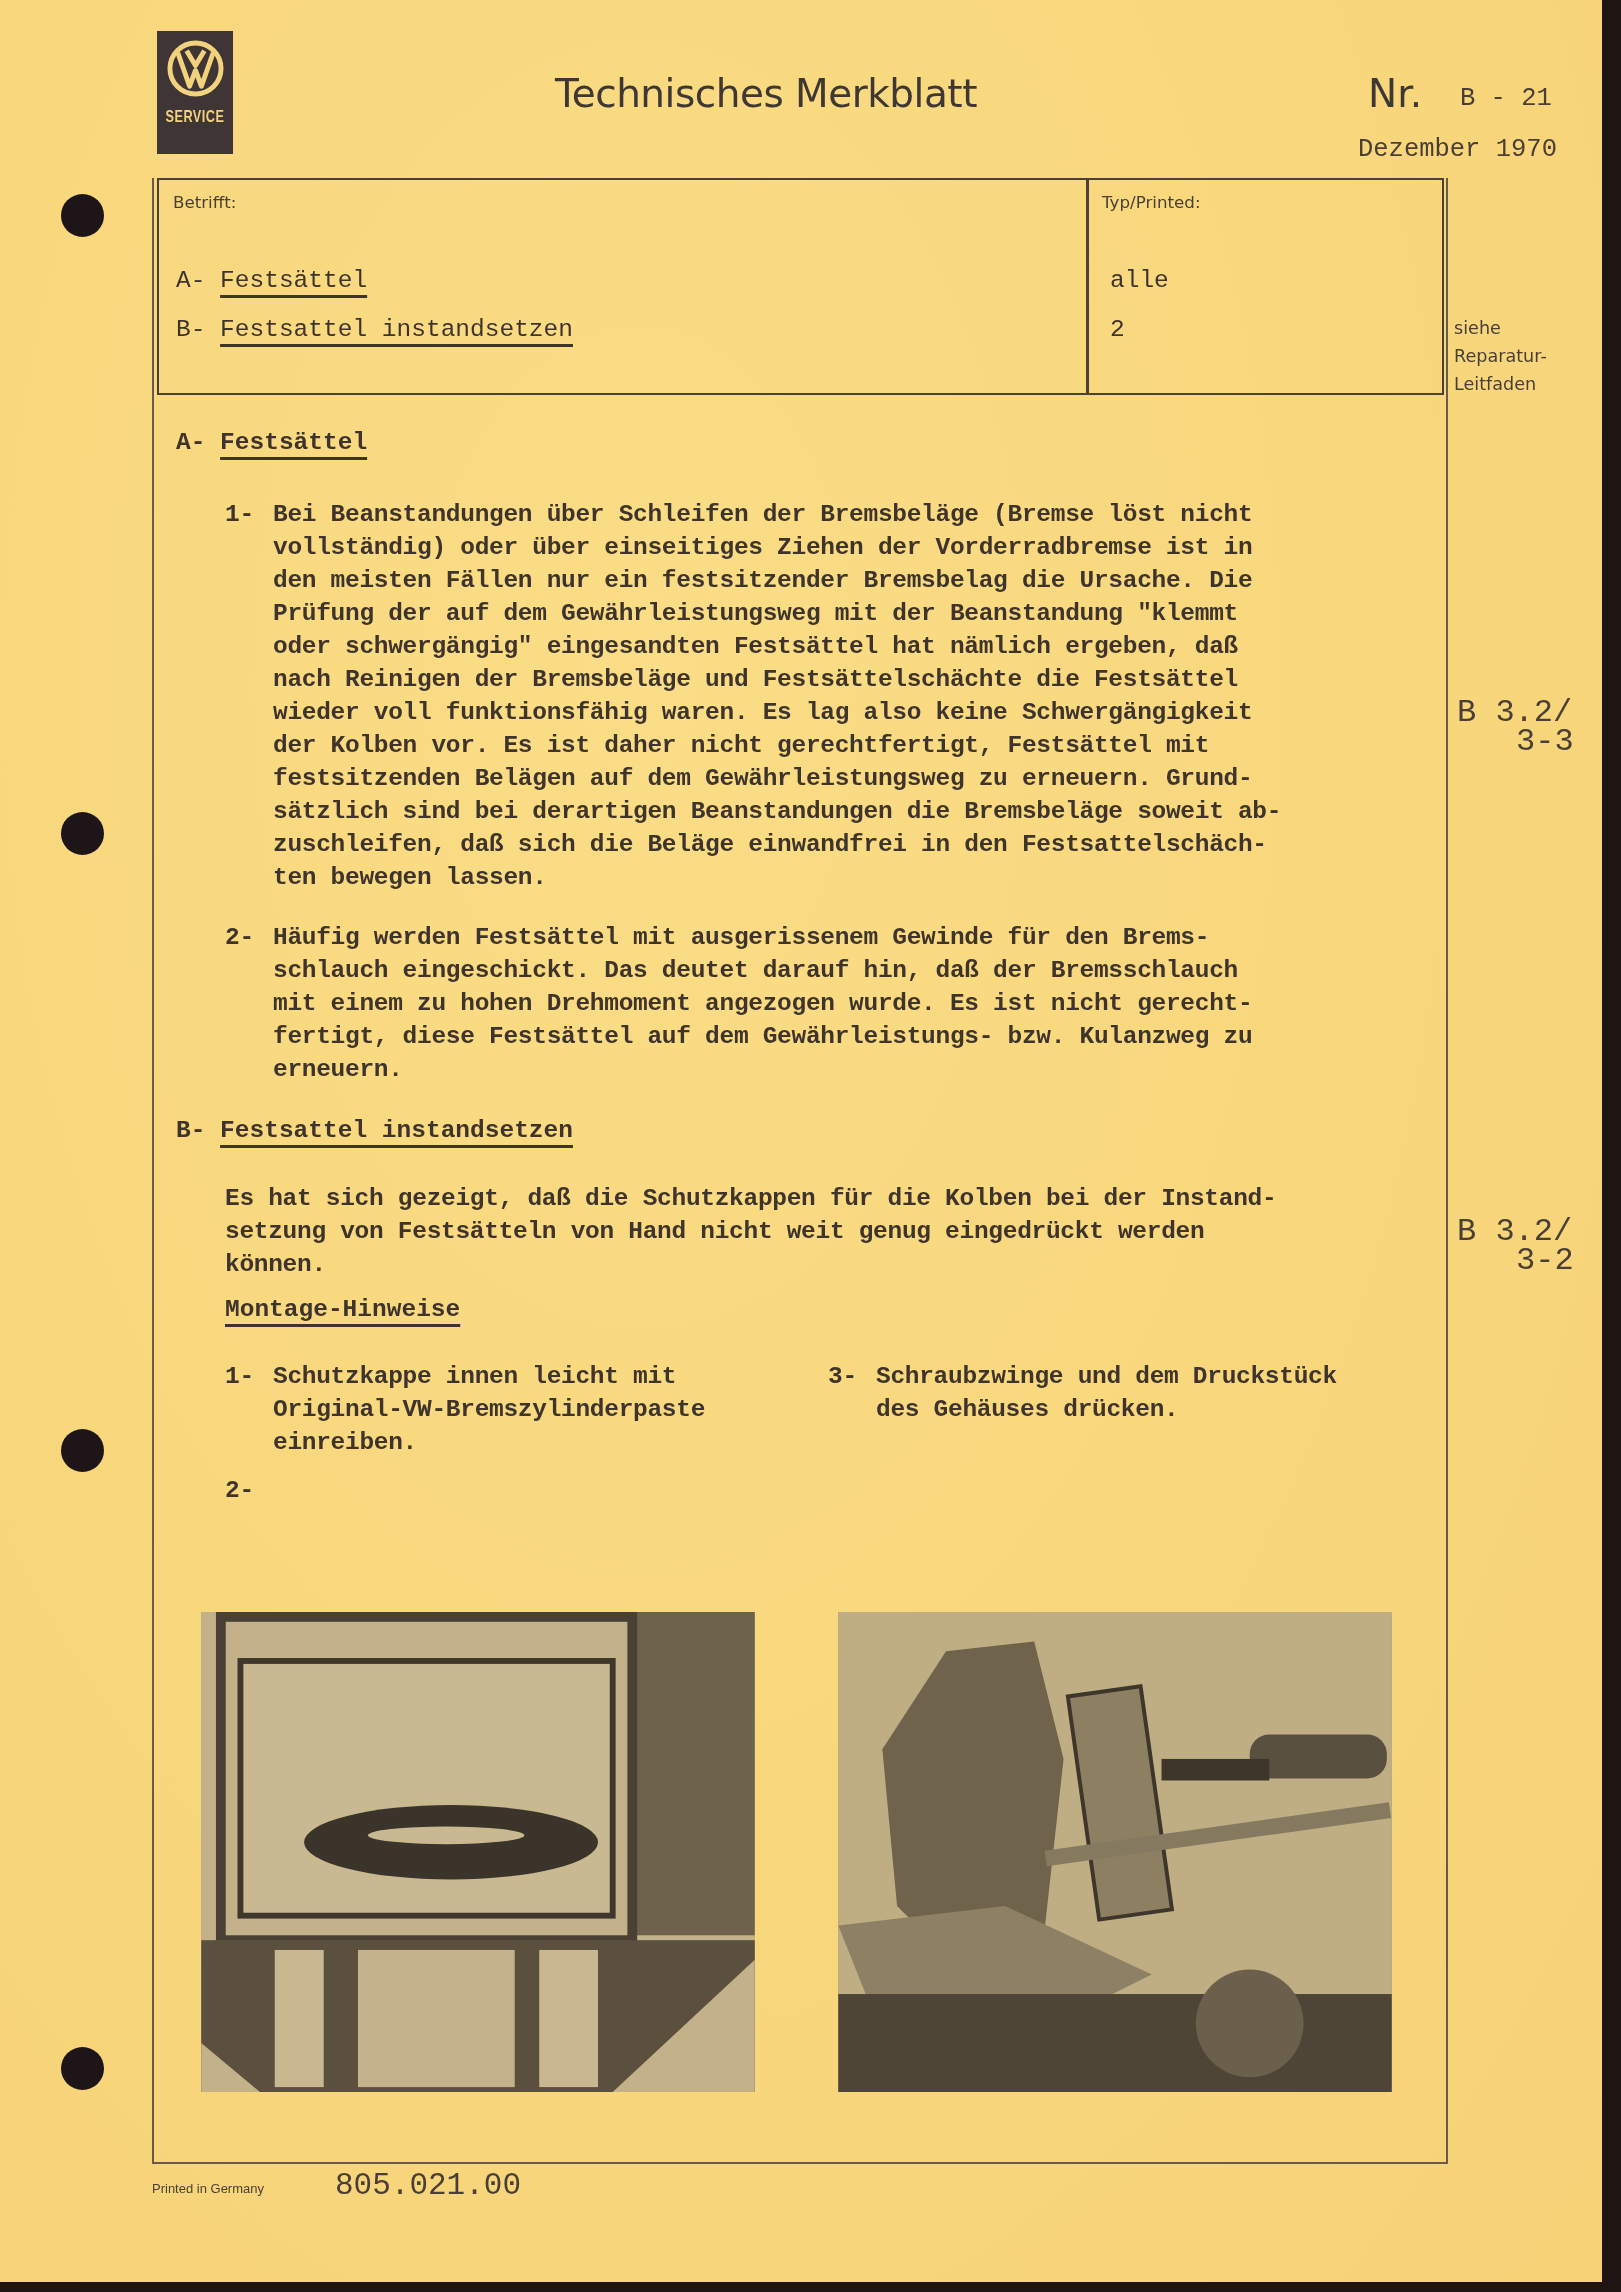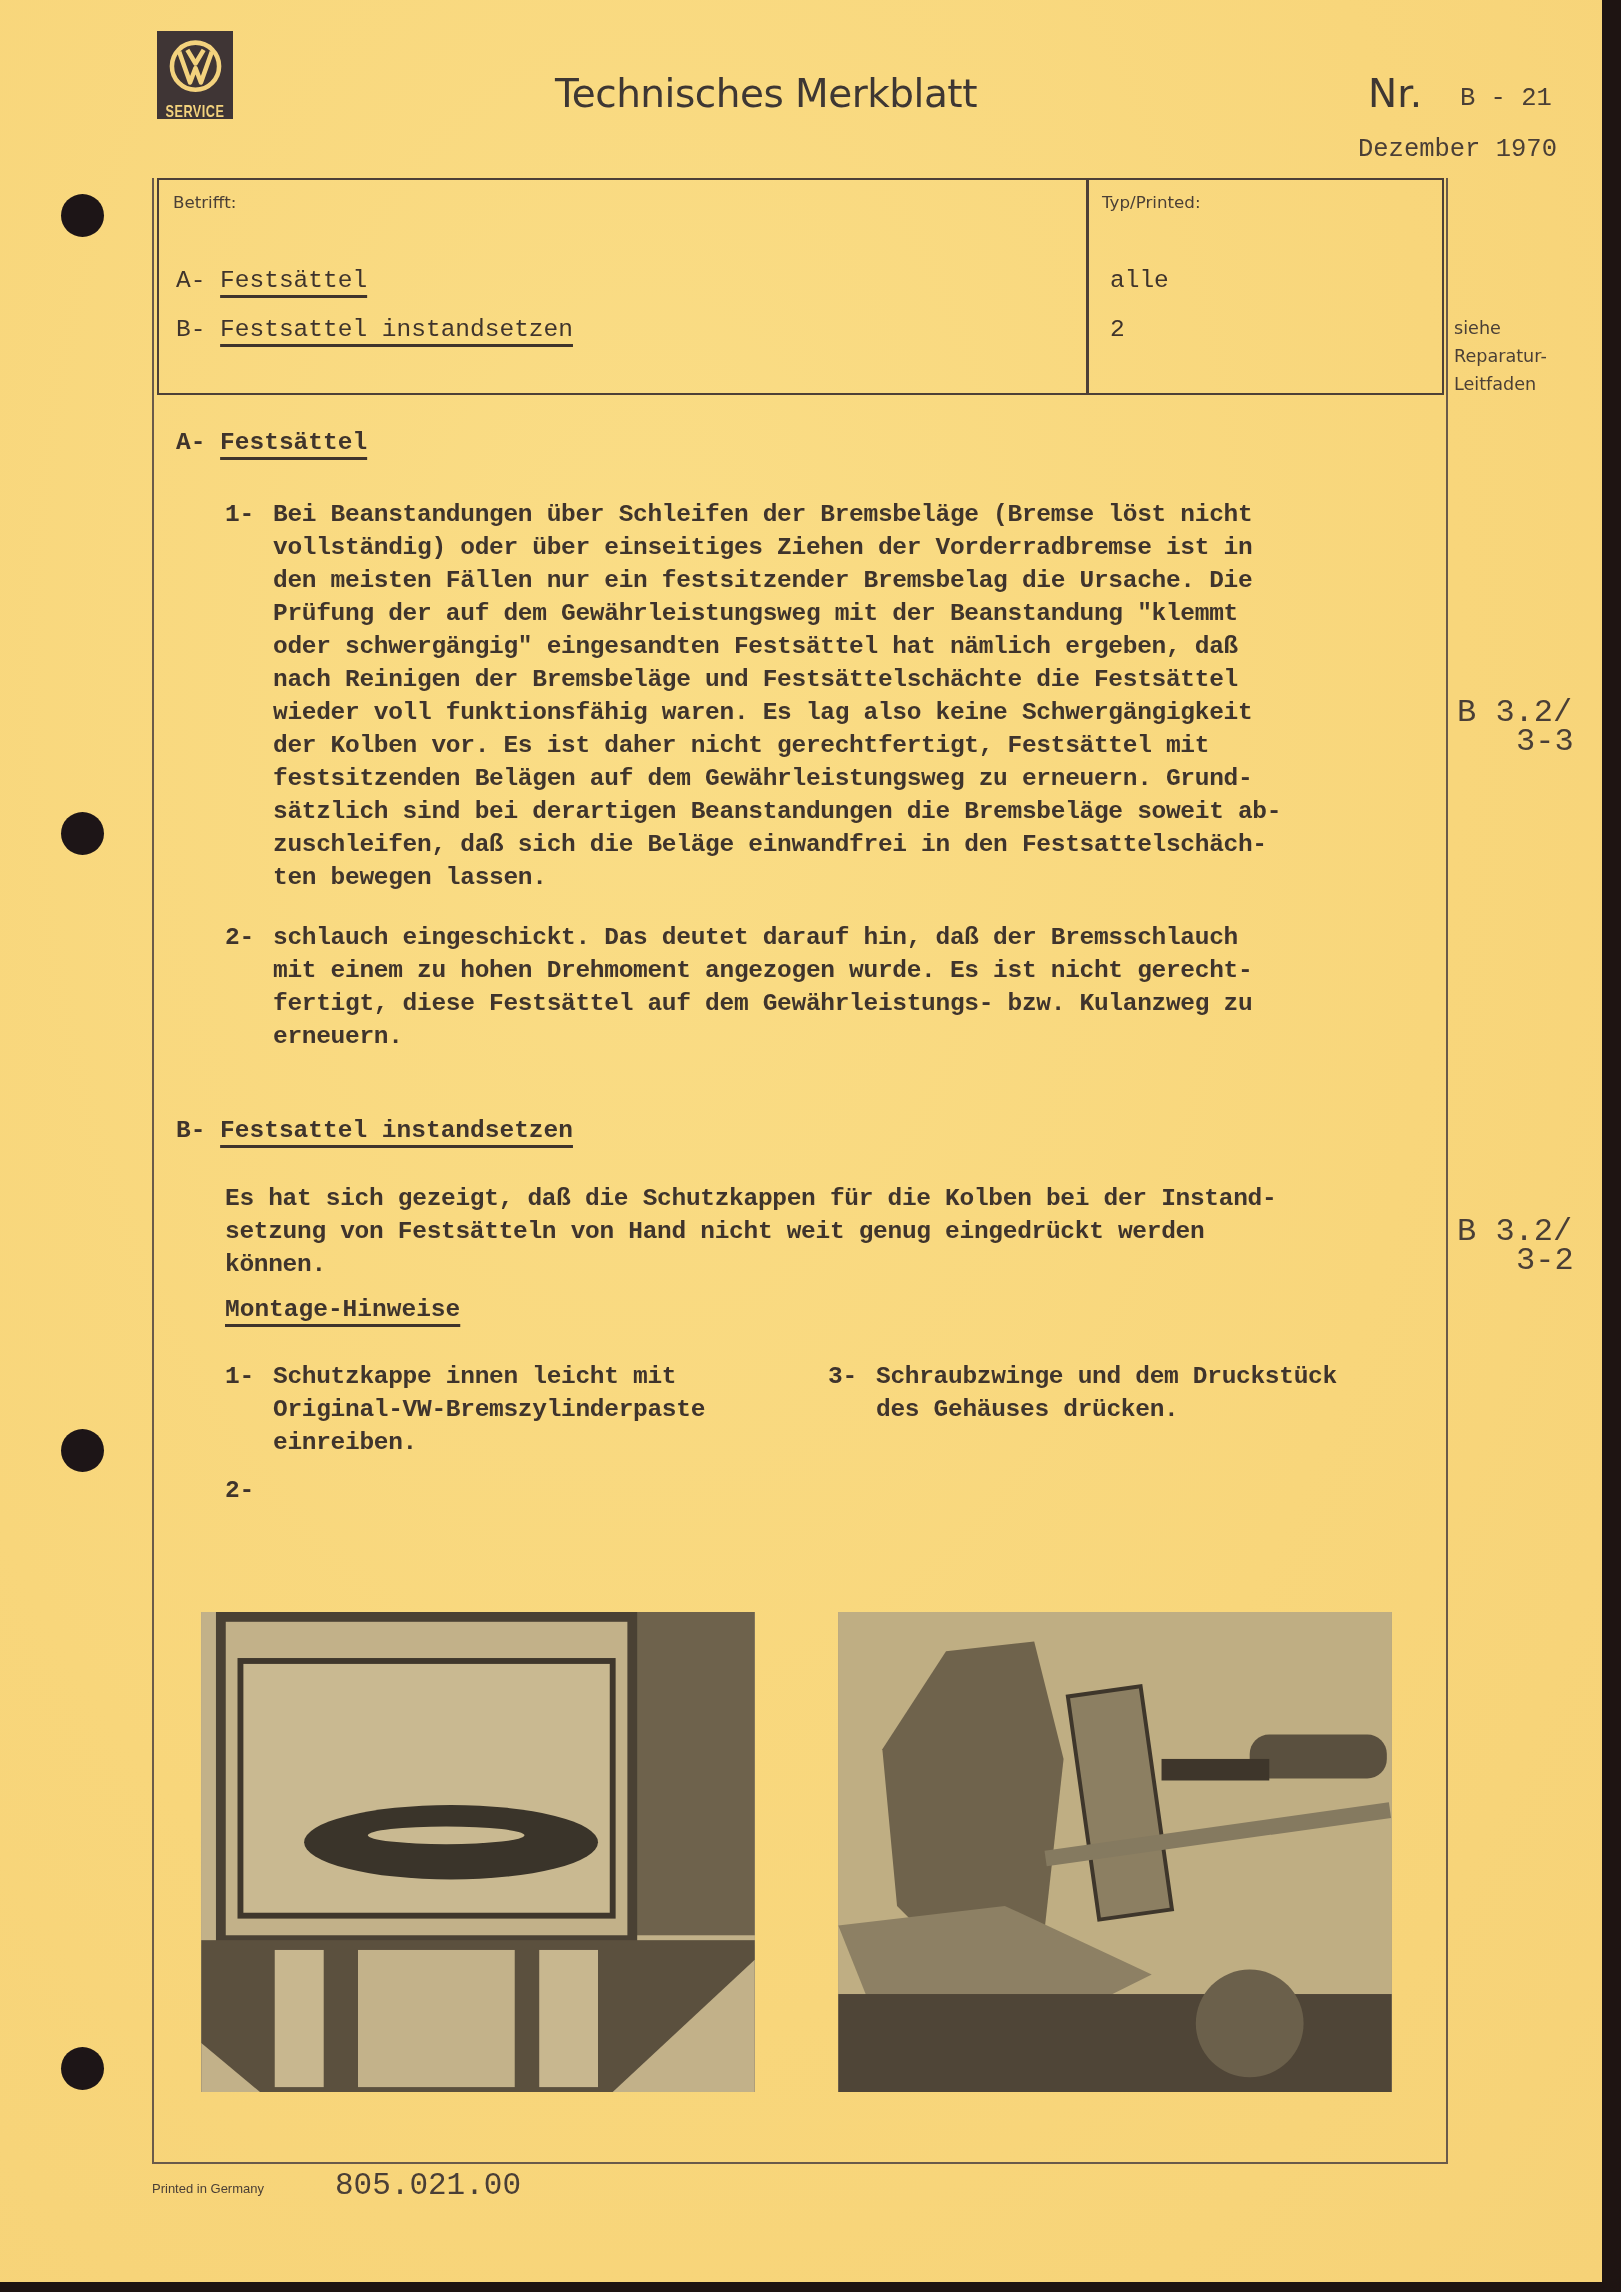--- a/index.html
+++ b/index.html
@@ -9,21 +9,21 @@
     font-family: "Liberation Mono", "DejaVu Sans Mono", monospace;
     color: #3a2f28;
   }
   .paper {
     position: absolute; left: 0; top: 0; width: 1602px; height: 2282px;
     background: #f9d97f;
     background-image: radial-gradient(ellipse at 40% 30%, #fadd86 0%, #f8d67b 60%, #f6d277 100%);
   }
   .hole { position: absolute; width: 43px; height: 43px; border-radius: 50%; background: #1d1517; }
   .logo {
-    position: absolute; left: 157px; top: 31px; width: 76px; height: 88px;
+    position: absolute; left: 157px; top: 31px; width: 76px; height: 123px;
     background: #3f3535; display: flex; flex-direction: column; align-items: center;
   }
   .logo svg { margin-top: 7.8px; }
   .logo .svc {
     color: #f3d27d; font-family: "Liberation Sans", sans-serif; font-weight: bold;
     font-size: 12.7px; letter-spacing: 0.5px; margin-top: 11.8px; transform: scaleY(1.3);
   }
   .title {
     position: absolute; left: 555px; top: 71px;
     font-family: "DejaVu Sans", sans-serif; font-size: 39px; color: #3e3733;
@@ -117,21 +117,21 @@
   </div>
 
   <div class="body-text" style="left:225px;top:498px">1-</div>
   <div class="body-text" id="a1" style="left:273px;top:498px"><div>Bei Beanstandungen über Schleifen der Bremsbeläge (Bremse löst nicht</div><div>vollständig) oder über einseitiges Ziehen der Vorderradbremse ist in</div><div>den meisten Fällen nur ein festsitzender Bremsbelag die Ursache. Die</div><div>Prüfung der auf dem Gewährleistungsweg mit der Beanstandung "klemmt</div><div>oder schwergängig" eingesandten Festsättel hat nämlich ergeben, daß</div><div>nach Reinigen der Bremsbeläge und Festsättelschächte die Festsättel</div><div>wieder voll funktionsfähig waren. Es lag also keine Schwergängigkeit</div><div>der Kolben vor. Es ist daher nicht gerechtfertigt, Festsättel mit</div><div>festsitzenden Belägen auf dem Gewährleistungsweg zu erneuern. Grund-</div><div>sätzlich sind bei derartigen Beanstandungen die Bremsbeläge soweit ab-</div><div>zuschleifen, daß sich die Beläge einwandfrei in den Festsattelschäch-</div><div>ten bewegen lassen.</div></div>
   <div class="side-ref" style="left:1457px;top:698px">
     <div>B 3.2/</div>
     <div style="padding-left:59px">3-3</div>
   </div>
 
   <div class="body-text" style="left:225px;top:921px">2-</div>
-  <div class="body-text" id="a2" style="left:273px;top:921px"><div>schlauch eingeschickt. Das deutet darauf hin, daß der Bremsschlauch</div><div>mit einem zu hohen Drehmoment angezogen wurde. Es ist nicht gerecht-</div><div>fertigt, diese Festsättel auf dem Gewährleistungs- bzw. Kulanzweg zu</div><div>erneuern.</div></div>
+  <div class="body-text" id="a2" style="left:273px;top:921px"><div>Häufig werden Festsättel mit ausgerissenem Gewinde für den Brems-</div><div>schlauch eingeschickt. Das deutet darauf hin, daß der Bremsschlauch</div><div>mit einem zu hohen Drehmoment angezogen wurde. Es ist nicht gerecht-</div><div>fertigt, diese Festsättel auf dem Gewährleistungs- bzw. Kulanzweg zu</div><div>erneuern.</div></div>
 
   <div class="sec-head" style="left:176px;top:1117px">
     <span>B-</span>
     <span class="ul">Festsattel instandsetzen</span>
   </div>
   <div class="body-text" id="bintro" style="left:225px;top:1182px"><div>Es hat sich gezeigt, daß die Schutzkappen für die Kolben bei der Instand-</div><div>setzung von Festsätteln von Hand nicht weit genug eingedrückt werden</div><div>können.</div></div>
   <div class="side-ref" style="left:1457px;top:1217px">
     <div>B 3.2/</div>
     <div style="padding-left:59px">3-2</div>
   </div>

